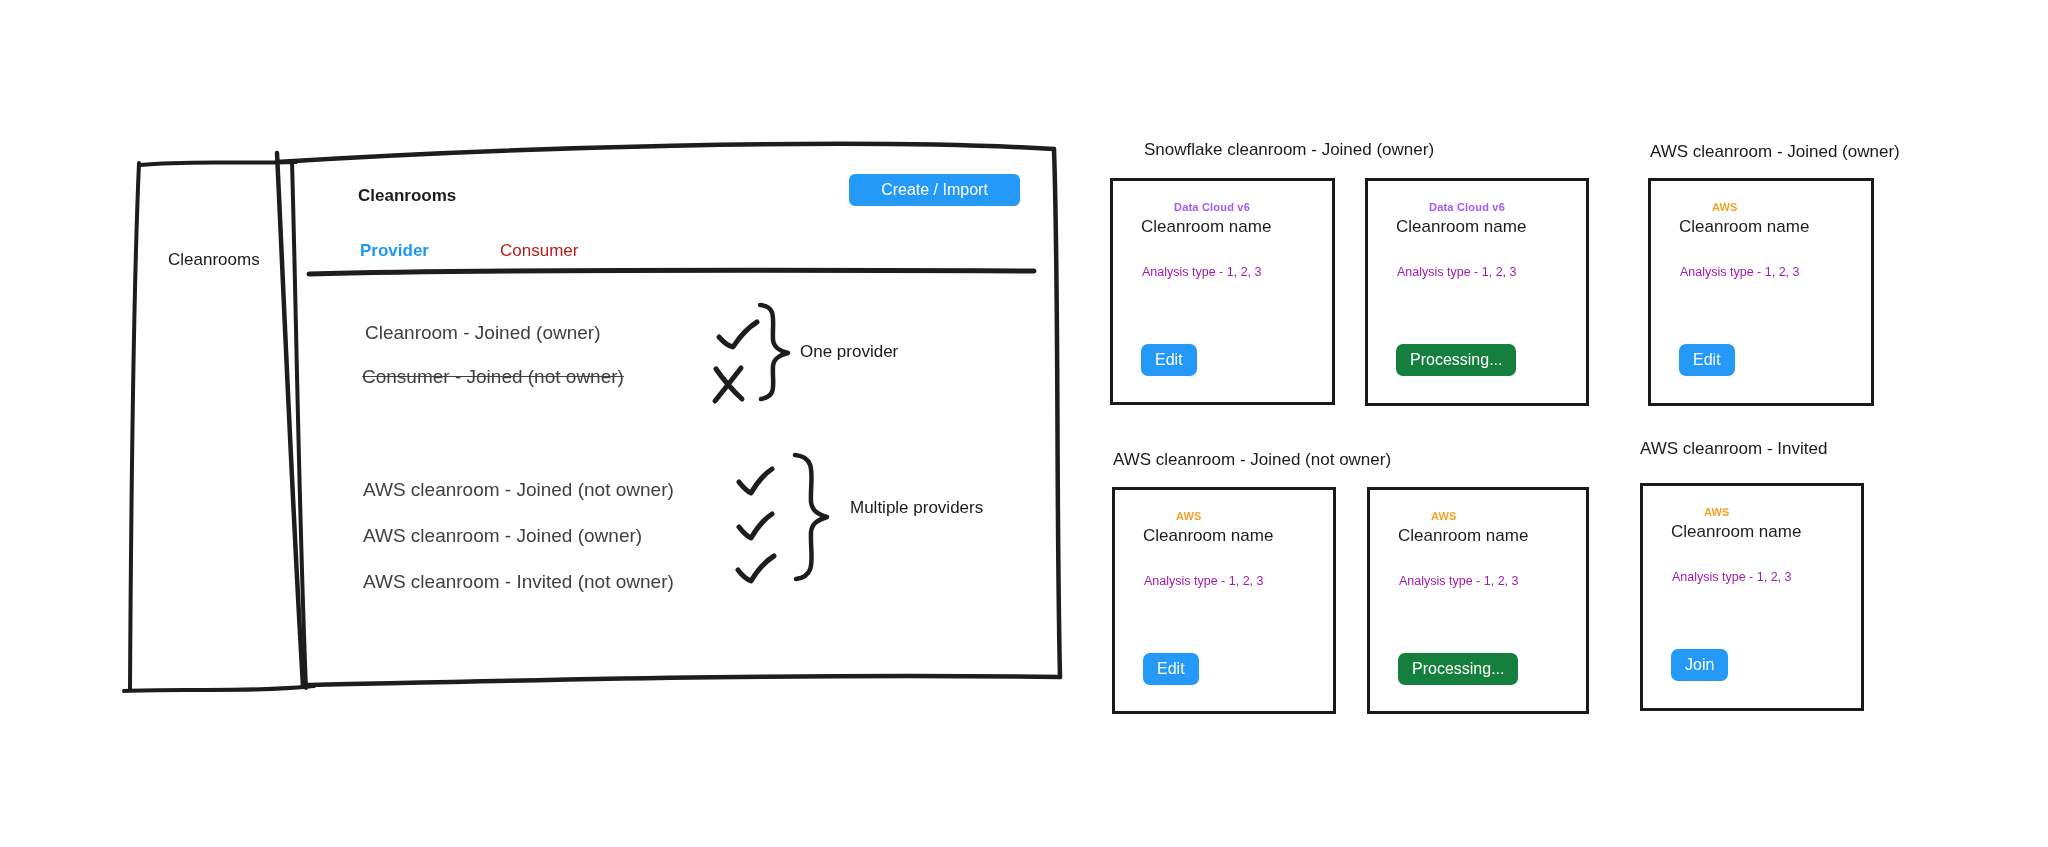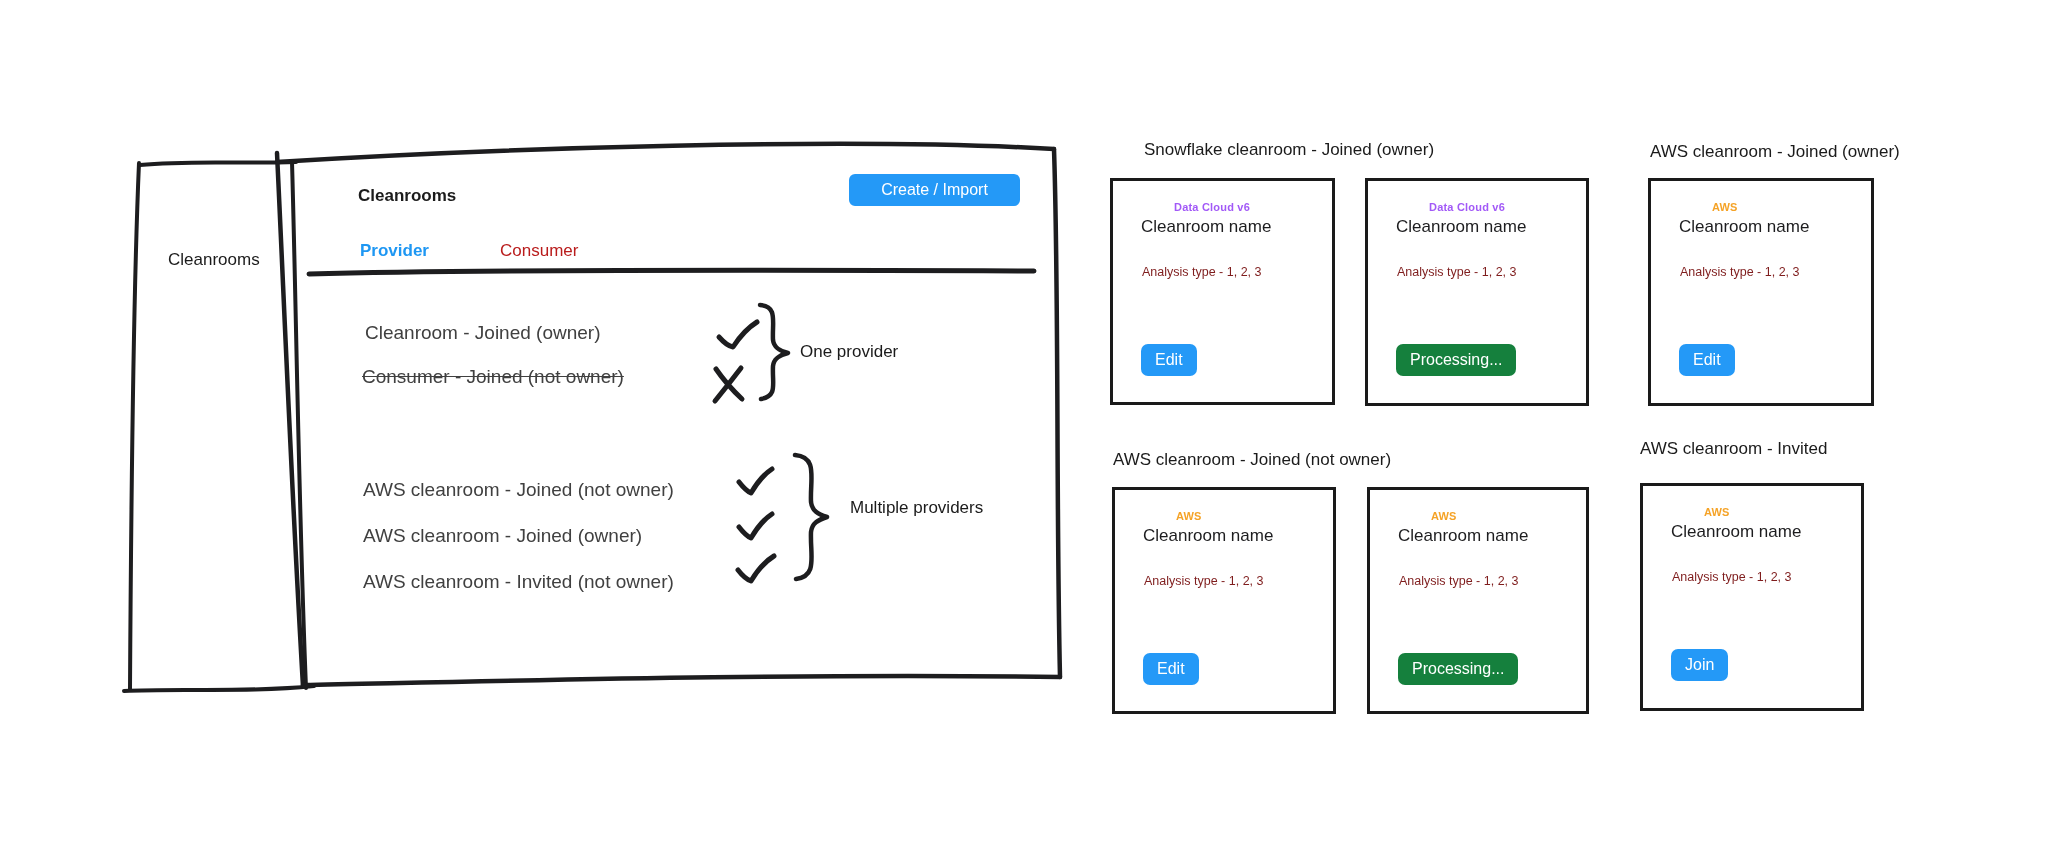--- a/index.html
+++ b/index.html
@@ -26,21 +26,21 @@
   .btn-disabled{background:#15803d;}
   .create-btn{left:849px;top:174px;width:171px;height:32px;border-radius:6px;}
 
   
   .group-heading{font-size:17px;color:#1b1b1b;white-space:nowrap;}
   .card{position:absolute;border:3px solid #1a1a1a;background:#ffffff;}
   .card .provider{position:absolute;left:29px;top:20px;font-size:11px;font-weight:bold;letter-spacing:.2px;padding-left:32px;}
   .provider-purple{color:#A259F7;}
   .provider-orange{color:#F5A327;}
   .card .name{position:absolute;left:28px;top:36px;font-size:17px;color:#1d1d1f;white-space:nowrap;}
-  .card .analysis{position:absolute;left:29px;top:84px;font-size:12.5px;color:#7f1d1d;white-space:nowrap;}
+  .card .analysis{position:absolute;left:29px;top:84px;font-size:12.5px;color:#a21caf;white-space:nowrap;}
   .card .btn{position:absolute;left:28px;top:163px;height:32px;padding:0 14px;}
 </style>
 </head>
 <body>
 
 <div id="canvas">
 
   <svg id="sketch-svg" width="2048" height="847" viewBox="0 0 2048 847">
     <g fill="none" stroke="#1d1d1f" stroke-linecap="round" stroke-linejoin="round">
 

